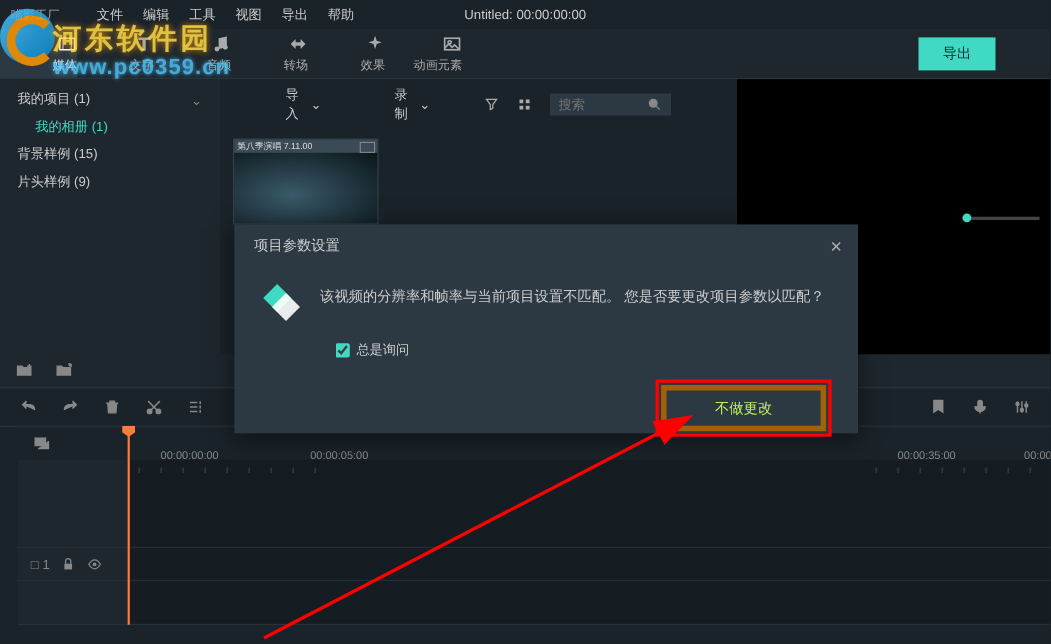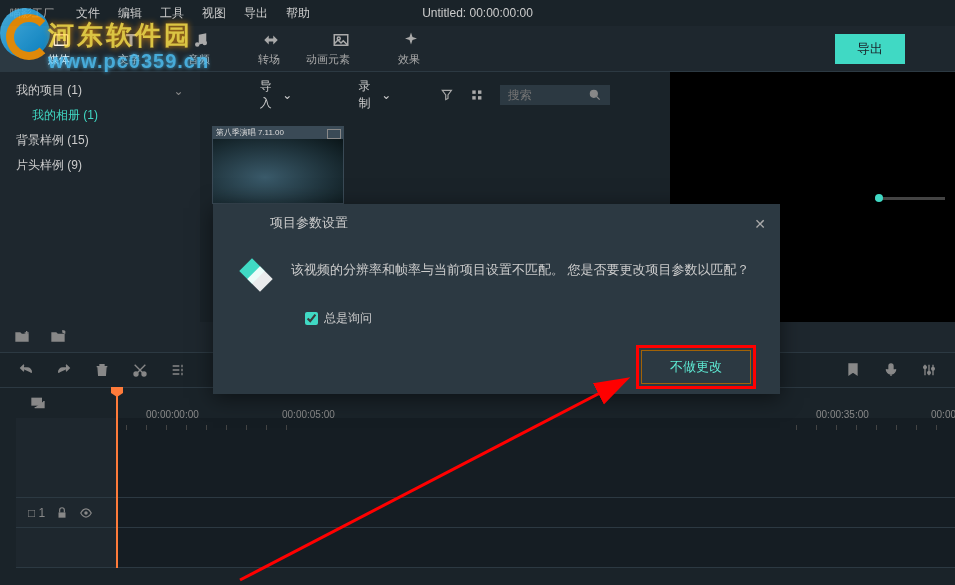--- a/index.html
+++ b/index.html
@@ -1,19 +1,19 @@
 <!DOCTYPE html>
 <html><head>
 <meta charset="utf-8">
 <style>
 * { margin: 0; padding: 0; box-sizing: border-box; font-family: "Microsoft YaHei", sans-serif; }
 body { width: 955px; height: 585px; background: #1a2329; overflow: hidden; position: relative; }
 
 .menubar { height: 26px; background: #1a2329; display: flex; align-items: center; padding: 0 10px; gap: 18px; }
-.app-title { color: #aaa; font-size: 11px; margin-right: 4px; }
+.app-title { color: #aaa; font-size: 11px; margin-right: 16px; }
 .menu-item { color: #ccc; font-size: 12px; cursor: pointer; }
 .project-title { position: absolute; left: 50%; transform: translateX(-50%); color: #ccc; font-size: 12px; }
 
 .watermark { position: absolute; top: 8px; left: 0; z-index: 1000; pointer-events: none; opacity: 0.85; font-weight: bold; }
 .wm-logo { width: 50px; height: 50px; border-radius: 50%; background: linear-gradient(135deg, #4fc3f7, #0288d1); position: absolute; }
 .wm-logo::before { content: ""; position: absolute; width: 30px; height: 30px; border: 8px solid #ff9800; border-radius: 50%; top: 6px; left: 6px; border-right-color: transparent; }
 .wm-text { color: #fde047; text-shadow: 0 0 6px #ff9800; font-size: 26px; position: absolute; left: 48px; top: 10px; white-space: nowrap; letter-spacing: 3px; }
 .wm-url { color: #4fc3f7; text-shadow: 0 0 4px #4fc3f7; font-size: 20px; position: absolute; left: 48px; top: 42px; white-space: nowrap; letter-spacing: 1px; }
 
 .tabs { display: flex; height: 46px; background: #1e272e; border-bottom: 1px solid #2c3942; }
@@ -58,34 +58,34 @@
 .playhead::before { content: ""; position: absolute; top: -1px; left: -5px; width: 12px; height: 10px; background: #ff7b3a; clip-path: polygon(0 0, 100% 0, 100% 60%, 50% 100%, 0 60%); }
 .minor { position: absolute; top: 22px; left: 0; right: 0; height: 8px; }
 .minor span { position: absolute; width: 1px; height: 5px; background: #444; }
 .tl-track { height: 80px; border-bottom: 1px solid #2c3942; display: flex; }
 .tl-track .head { width: 100px; background: #1e272e; display: flex; align-items: center; padding: 0 12px; color: #888; gap: 10px; font-size: 12px; }
 .tl-track .body { flex: 1; background: #151d23; }
 .tl-track.sm { height: 30px; }
 .tl-track.md { height: 40px; }
 
 .dialog { position: absolute; top: 204px; left: 213px; width: 567px; height: 190px; background: #2c3942; box-shadow: 0 4px 20px rgba(0,0,0,0.5); z-index: 500; }
-.dlg-title { padding: 10px 18px; color: #ccc; font-size: 13px; position: relative; margin-left: 39px; }
+.dlg-title { padding: 10px 18px; color: #ccc; font-size: 13px; position: relative; }
 .dlg-close { position: absolute; right: 14px; top: 12px; color: #aaa; cursor: pointer; font-size: 14px; }
 .dlg-body { display: flex; padding: 16px 26px; gap: 20px; }
 .dlg-ico { width: 32px; height: 32px; position: relative; }
 .dlg-ico .d1 { position: absolute; width: 18px; height: 18px; background: #40d9c4; transform: rotate(45deg); top: 4px; left: 4px; }
 .dlg-ico .d2 { position: absolute; width: 18px; height: 18px; background: #fff; transform: rotate(45deg); top: 12px; left: 12px; opacity: 0.9; }
 .dlg-msg { color: #ccc; font-size: 13px; line-height: 1.8; flex: 1; }
 .dlg-check { padding: 4px 92px; color: #ccc; font-size: 12px; display: flex; align-items: center; gap: 6px; }
 .dlg-check input { accent-color: #40d9c4; }
 .dlg-btns { display: flex; justify-content: flex-end; gap: 18px; padding: 14px 24px; }
 .btn { padding: 7px 28px; font-size: 13px; border: none; cursor: pointer; }
 .btn-primary { background: #40d9c4; color: #1a2329; }
 .btn-outline-wrap { border: 3px solid #ff0000; padding: 2px; }
-.btn-outline { background: transparent; border: 1px solid #a16207; color: #5eead4; padding: 7px 28px; }
+.btn-outline { background: transparent; border: 5px solid #a16207; color: #bef264; padding: 7px 44px; }
 
 .arrow { position: absolute; z-index: 600; pointer-events: none; top: 370px; left: 230px; }
 
 svg.ico { width: 16px; height: 16px; fill: currentColor; }
 svg.ico-sm { width: 14px; height: 14px; }
 </style>
 </head>
 <body>
 
 <div class="watermark">
@@ -127,32 +127,32 @@
       </svg>
     <span>音频</span>
   </div>
   <div class="tab">
     <svg class="tab-icon" viewBox="0 0 24 24" fill="currentColor">
         <path d="M3 12l6-6v4h6V6l6 6-6 6v-4H9v4z"></path>
       </svg>
     <span>转场</span>
   </div>
   <div class="tab">
+    <svg class="tab-icon" viewBox="0 0 24 24" fill="currentColor">
+        <path d="M12 2l2 6 6 2-6 2-2 6-2-6-6-2 6-2z"></path>
+      </svg>
+    <span>效果</span>
+  </div>
+  <div class="tab">
     <svg class="tab-icon" viewBox="0 0 24 24" fill="none" stroke="currentColor" stroke-width="2">
         <rect x="3" y="5" width="18" height="14"></rect>
         <circle cx="9" cy="10" r="2"></circle>
         <path d="M3 17l5-5 4 4 3-3 6 6"></path>
       </svg>
     <span>动画元素</span>
-  </div>
-  <div class="tab">
-    <svg class="tab-icon" viewBox="0 0 24 24" fill="currentColor">
-        <path d="M12 2l2 6 6 2-6 2-2 6-2-6-6-2 6-2z"></path>
-      </svg>
-    <span>效果</span>
   </div>
   <button class="export-btn">导出</button>
 </div>
 
 <div class="main">
   <div class="sidebar">
     <div class="side-row">
       <span>我的项目 (1)</span>
       <span class="chev">⌄</span>
     </div>

